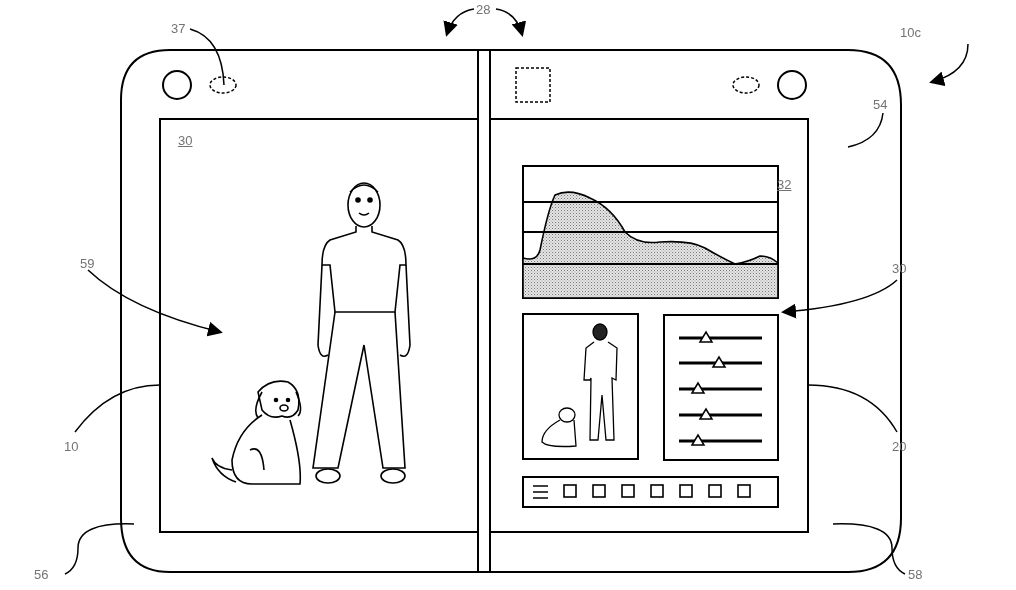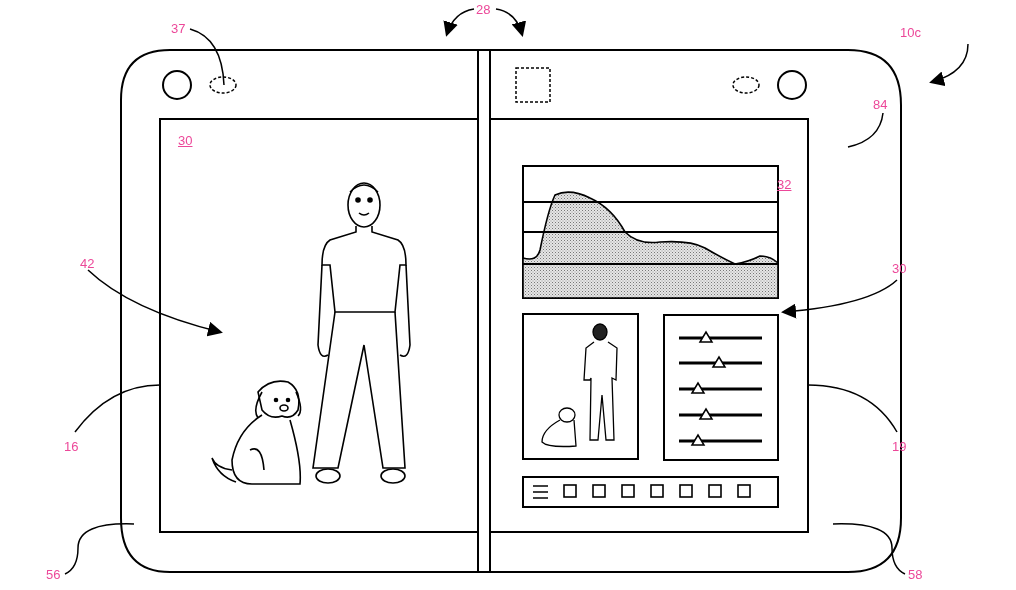--- a/index.html
+++ b/index.html
@@ -1,19 +1,19 @@
 <!DOCTYPE html>
 <html><head>
 <meta charset="utf-8">
 <style>
   html, body { margin: 0; padding: 0; background: #ffffff; }
   body { width: 1016px; height: 590px; position: relative; overflow: hidden;
          font-family: "Liberation Sans", sans-serif; }
   svg { position: absolute; left: 0; top: 0; }
-  .lbl { position: absolute; font-size: 13px; color: #ec4899; line-height: 1; }
+  .lbl { position: absolute; font-size: 13px; color: #737373; line-height: 1; }
   .u { text-decoration: underline; }
 </style>
 </head>
 <body>
 
 <svg width="1016" height="590" viewBox="0 0 1016 590">
   <defs>
     <pattern id="stip" width="3" height="3" patternUnits="userSpaceOnUse">
       <rect width="3" height="3" fill="#e6e6e6"></rect>
       <rect x="0" y="0" width="1" height="1" fill="#777"></rect>
@@ -128,21 +128,21 @@
       <rect x="680" y="485" width="12" height="12"></rect>
       <rect x="709" y="485" width="12" height="12"></rect>
       <rect x="738" y="485" width="12" height="12"></rect>
     </g>
   </g>
 </svg>
 
 <span class="lbl" style="left:171px;top:22px;">37</span>
 <span class="lbl" style="left:476px;top:3px;">28</span>
 <span class="lbl" style="left:900px;top:26px;">10c</span>
-<span class="lbl" style="left:873px;top:98px;">84</span>
+<span class="lbl" style="left:873px;top:98px;">54</span>
 <span class="lbl u" style="left:178px;top:134px;">30</span>
 <span class="lbl u" style="left:777px;top:134px;margin-top:44px;">32</span>
-<span class="lbl" style="left:80px;top:257px;">42</span>
+<span class="lbl" style="left:80px;top:257px;">59</span>
 <span class="lbl" style="left:892px;top:262px;">30</span>
-<span class="lbl" style="left:64px;top:440px;">16</span>
-<span class="lbl" style="left:892px;top:440px;">19</span>
-<span class="lbl" style="left:46px;top:568px;">56</span>
+<span class="lbl" style="left:64px;top:440px;">10</span>
+<span class="lbl" style="left:892px;top:440px;">20</span>
+<span class="lbl" style="left:34px;top:568px;">56</span>
 <span class="lbl" style="left:908px;top:568px;">58</span>
 
 </body></html>

